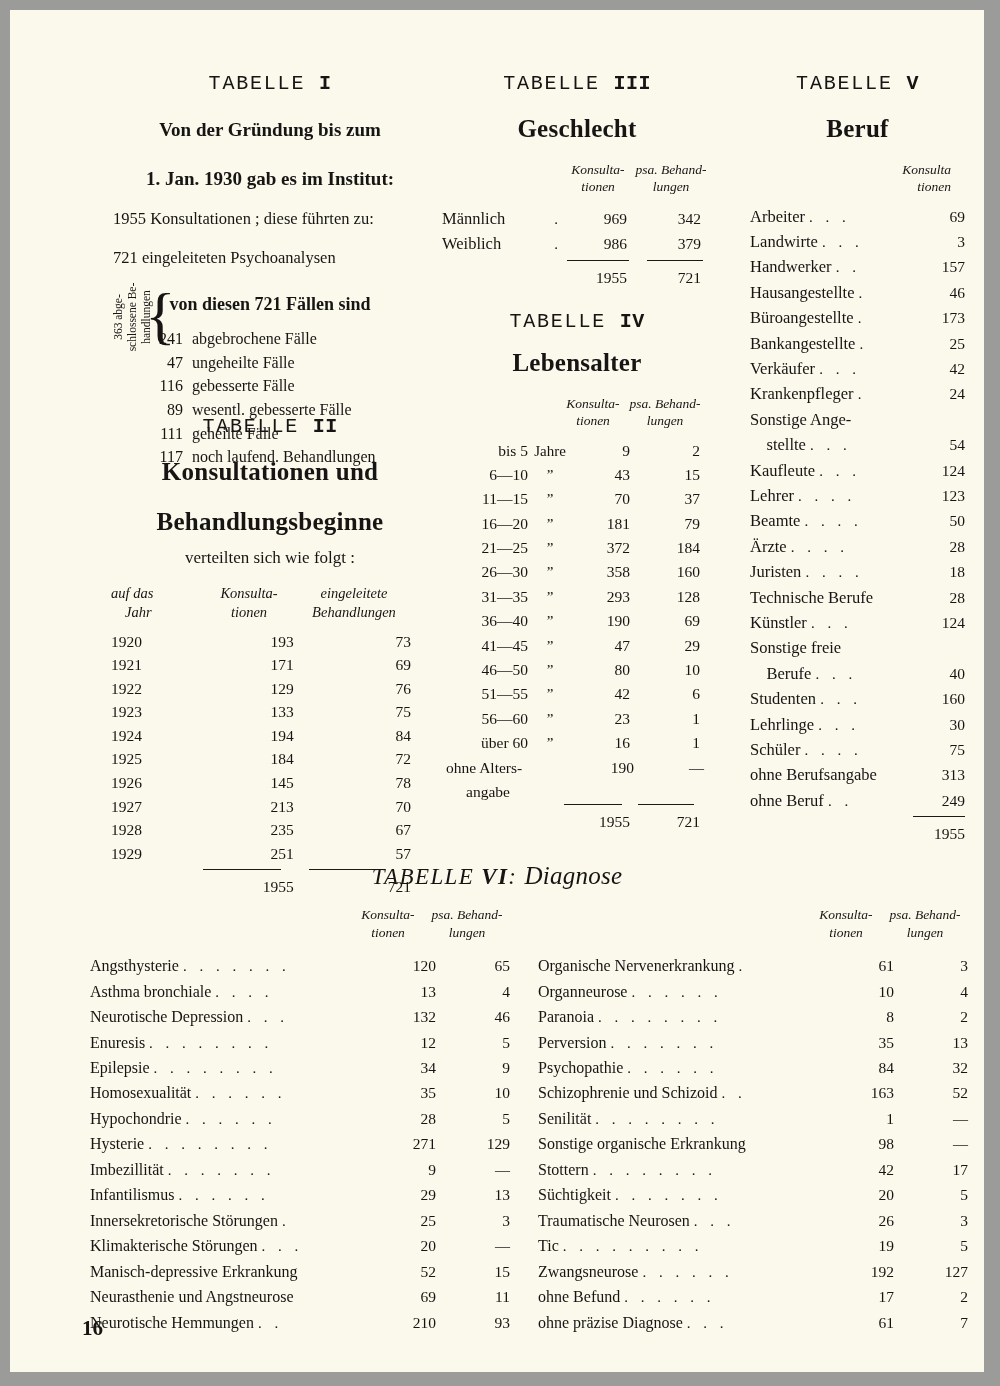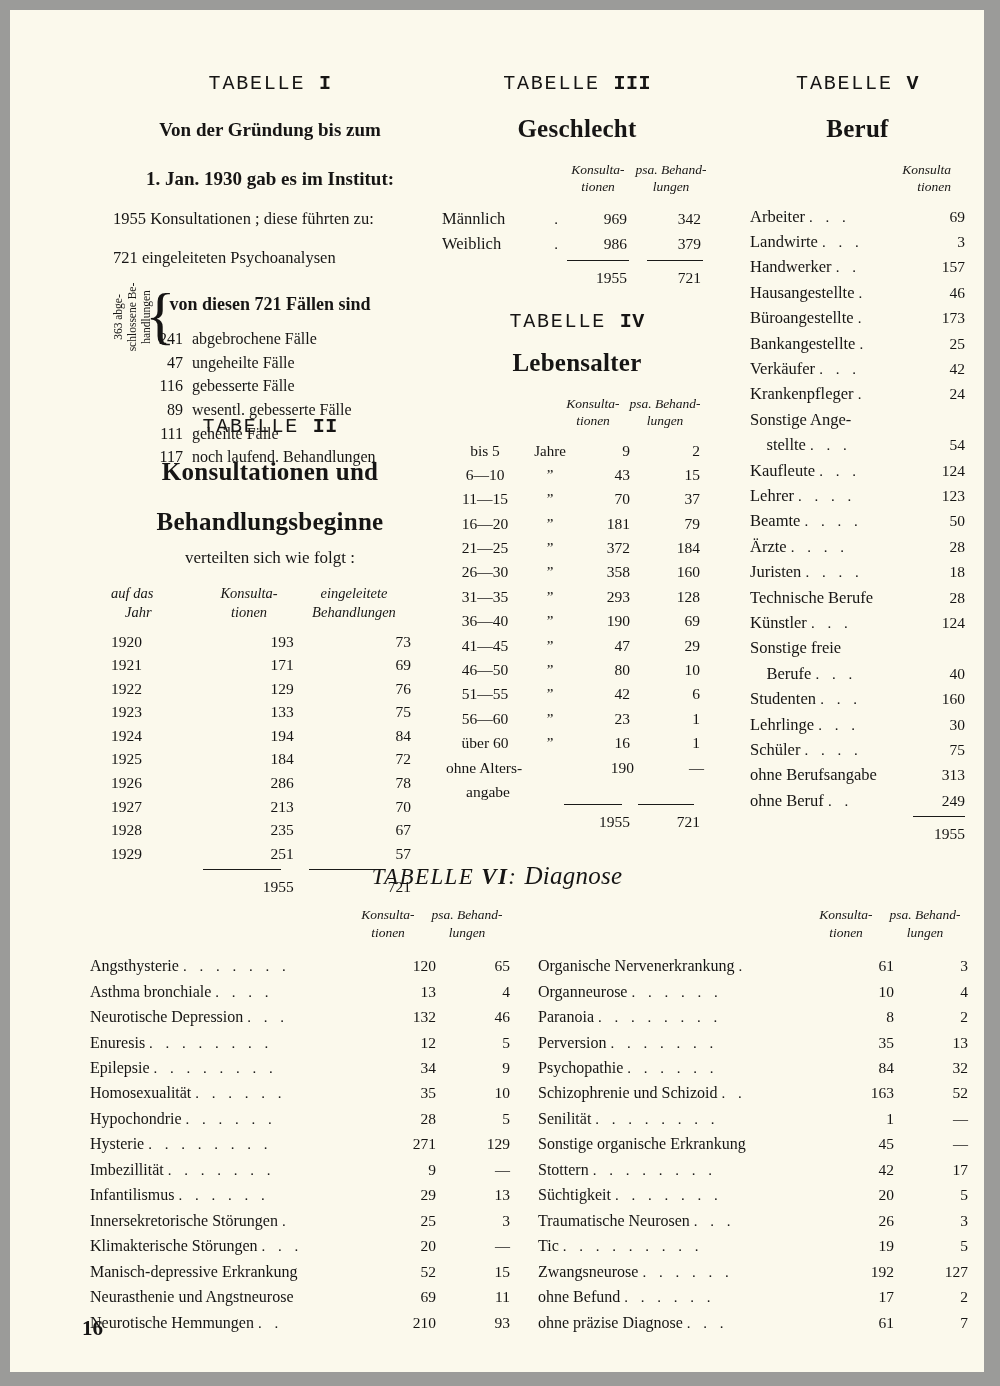--- a/index.html
+++ b/index.html
@@ -72,21 +72,21 @@
   .t34head .h1,.t34head .h2{font-style:italic;font-size:13.5px;line-height:1.28;text-align:center;}
   .t3r{display:flex;font-size:16.5px;line-height:1.55;align-items:baseline;}
   .t3name{width:105px;}
   .t3dot{width:18px;text-align:center;font-size:15px;}
   .t3k{width:62px;text-align:right;font-size:15.5px;}
   .t3b{width:74px;text-align:right;font-size:15.5px;font-family:Liberation Serif, serif;}
 
   #t4{left:432px;top:300px;width:270px;}
   #t4 .subttl{margin-top:16px;}
   .t4r{display:flex;font-size:15.5px;line-height:1.56;align-items:baseline;}
-  .t4a{width:86px;text-align:center;}
+  .t4a{width:86px;text-align:right;}
   .t4j{width:44px;text-align:center;font-size:15px;}
   .t4k{width:58px;text-align:right;}
   .t4b{width:70px;text-align:right;}
 
   
   #t5{left:740px;top:62px;width:215px;}
   #t5 .subttl{margin-top:20px;}
   .t5head{font-style:italic;font-size:13.5px;line-height:1.28;text-align:right;padding-right:14px;margin-top:18px;}
   .t5r{display:flex;font-size:16.5px;line-height:1.54;align-items:baseline;white-space:nowrap;}
   .t5n{flex:1;overflow:hidden;}
@@ -211,21 +211,21 @@
           <span class="c-k">194</span>
           <span class="c-b">84</span>
         </div>
       <div class="t2r">
           <span class="c-year">1925</span>
           <span class="c-k">184</span>
           <span class="c-b">72</span>
         </div>
       <div class="t2r">
           <span class="c-year">1926</span>
-          <span class="c-k">286</span>
+          <span class="c-k">145</span>
           <span class="c-b">78</span>
         </div>
       <div class="t2r">
           <span class="c-year">1927</span>
           <span class="c-k">213</span>
           <span class="c-b">70</span>
         </div>
       <div class="t2r">
           <span class="c-year">1928</span>
           <span class="c-k">235</span>
@@ -667,21 +667,21 @@
           <span class="t6k">163</span>
           <span class="t6b">52</span>
         </div>
       <div class="t6r">
           <span class="t6n"><span>Senilität</span> <span class="dots">.  .  .  .  .  .  .  .</span></span>
           <span class="t6k">1</span>
           <span class="t6b dash">—</span>
         </div>
       <div class="t6r">
           <span class="t6n"><span>Sonstige organische Erkrankung</span> <span class="dots"></span></span>
-          <span class="t6k">45</span>
+          <span class="t6k">98</span>
           <span class="t6b dash">—</span>
         </div>
       <div class="t6r">
           <span class="t6n"><span>Stottern</span> <span class="dots">. .  .  .  .  .  .  .</span></span>
           <span class="t6k">42</span>
           <span class="t6b">17</span>
         </div>
       <div class="t6r">
           <span class="t6n"><span>Süchtigkeit</span> <span class="dots">. .  .  .  .  .  .</span></span>
           <span class="t6k">20</span>

